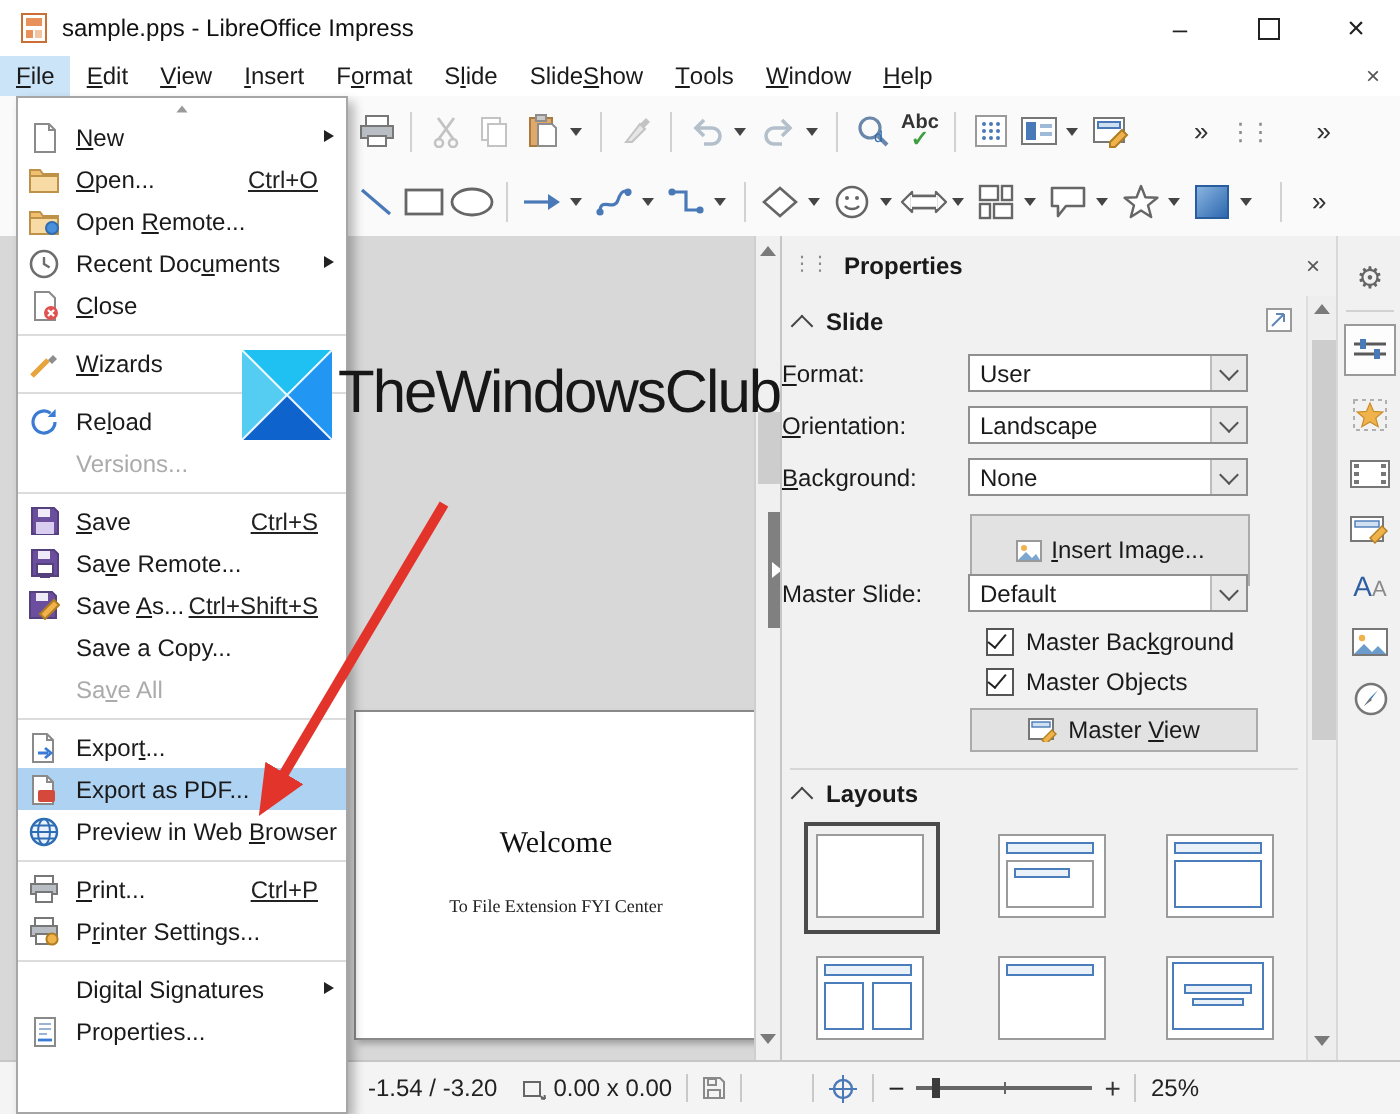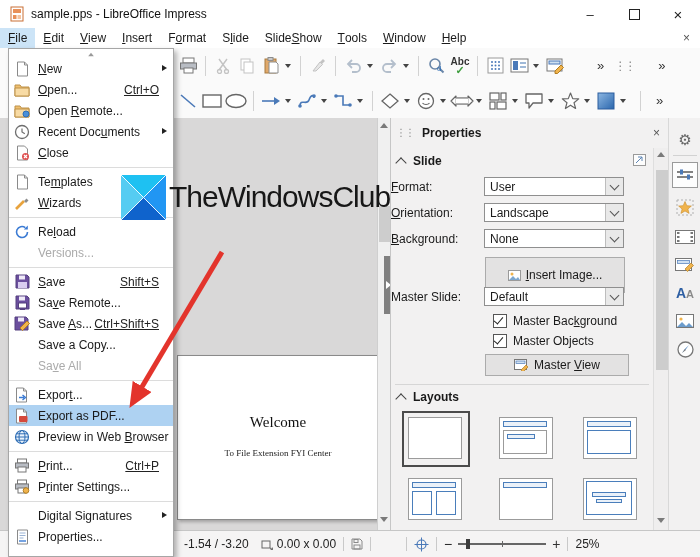--- a/index.html
+++ b/index.html
@@ -130,21 +130,21 @@
              border-left:1px solid #dedede;}
   .sb-thumb{position:absolute;left:2px;top:22px;width:12px;height:200px;background:#cdcdcd;}
 
   
   .tabstrip{position:absolute;left:668px;top:118px;width:32px;height:412px;background:#f2f1f1;
             border-left:1px solid #d8d8d8;}
   .tab{position:absolute;left:0;width:32px;height:26px;display:flex;align-items:center;justify-content:center;}
   .tab.sel{left:3px;width:26px;border:1px solid #9a9a9a;background:#fdfdfd;box-sizing:border-box;}
   .ts-div{position:absolute;left:4px;top:37px;width:24px;height:1px;background:#d2d2d2;}
   .gear{font-size:15px;color:#666;line-height:15px;}
-  .styleA{font-weight:bold;color:#2e5fa3;font-size:14px;text-align:right;}
+  .styleA{font-weight:normal;color:#2e5fa3;font-size:14px;text-align:right;}
   .styleA i{font-style:normal;color:#8a8a8a;font-size:11px;}
 
   
   .statusbar{position:absolute;left:0;top:530px;width:700px;height:27px;background:#f5f4f4;
              border-top:1px solid #c6c6c6;display:flex;align-items:center;box-sizing:border-box;
              color:#222;}
   .ssep{width:1px;height:14px;background:#c9c9c9;margin:0 7px;}
   .zoomtrack{width:88px;height:2px;background:#666;position:relative;margin:0 6px;}
   .zoomthumb{position:absolute;left:8px;top:-4px;width:4px;height:10px;background:#3c3c3c;}
   .zoomtick{position:absolute;left:44px;top:-2px;width:1px;height:6px;background:#666;}
@@ -474,29 +474,20 @@
           <path d="M9 10l3 3M12 10l-3 3" stroke="#fff" stroke-width="1.2"></path>
         </svg>
       </span>
     <span class="mil"><u>C</u>lose</span>
   </div>
   <div class="msep">
       <div></div>
     </div>
   <div class="mi">
     <span class="mic">
-        <svg width="15" height="16">
-          <path d="M2.5 1h7l3 3v11h-10z" fill="#fff" stroke="#8a8a8a"></path>
-          <path d="M9.5 1v3h3" fill="none" stroke="#8a8a8a"></path>
-        </svg>
-      </span>
-    <span class="mil">Te<u>m</u>plates</span>
-  </div>
-  <div class="mi">
-    <span class="mic">
         <svg width="16" height="16">
           <path d="M2 14l8-8" stroke="#e8a33d" stroke-width="2.6"></path>
           <path d="M10 6l2.5-2.5 2 2L12 8z" fill="#8d8d8d"></path>
         </svg>
       </span>
     <span class="mil"><u>W</u>izards</span>
   </div>
   <div class="msep">
       <div></div>
     </div>
@@ -518,21 +509,21 @@
     </div>
   <div class="mi">
     <span class="mic">
         <svg width="15" height="15">
           <path d="M1 1h11l2 2v11H1z" fill="#6b4f9e" stroke="#55407e"></path>
           <rect x="4" y="1.5" width="6" height="4" fill="#efeaf8"></rect>
           <rect x="3" y="8" width="9" height="6" fill="#d9cdf0"></rect>
         </svg>
       </span>
     <span class="mil"><u>S</u>ave</span>
-    <span class="mis">Shift+S</span>
+    <span class="mis">Ctrl+S</span>
   </div>
   <div class="mi">
     <span class="mic">
         <svg width="15" height="15">
           <path d="M1 1h11l2 2v11H1z" fill="#6b4f9e" stroke="#55407e"></path>
           <rect x="4" y="1.5" width="6" height="4" fill="#efeaf8"></rect>
           <rect x="3.5" y="8" width="8" height="5" fill="#fff" stroke="#55407e"></rect>
           <path d="M5 14.5h5" stroke="#55407e"></path>
         </svg>
       </span>

